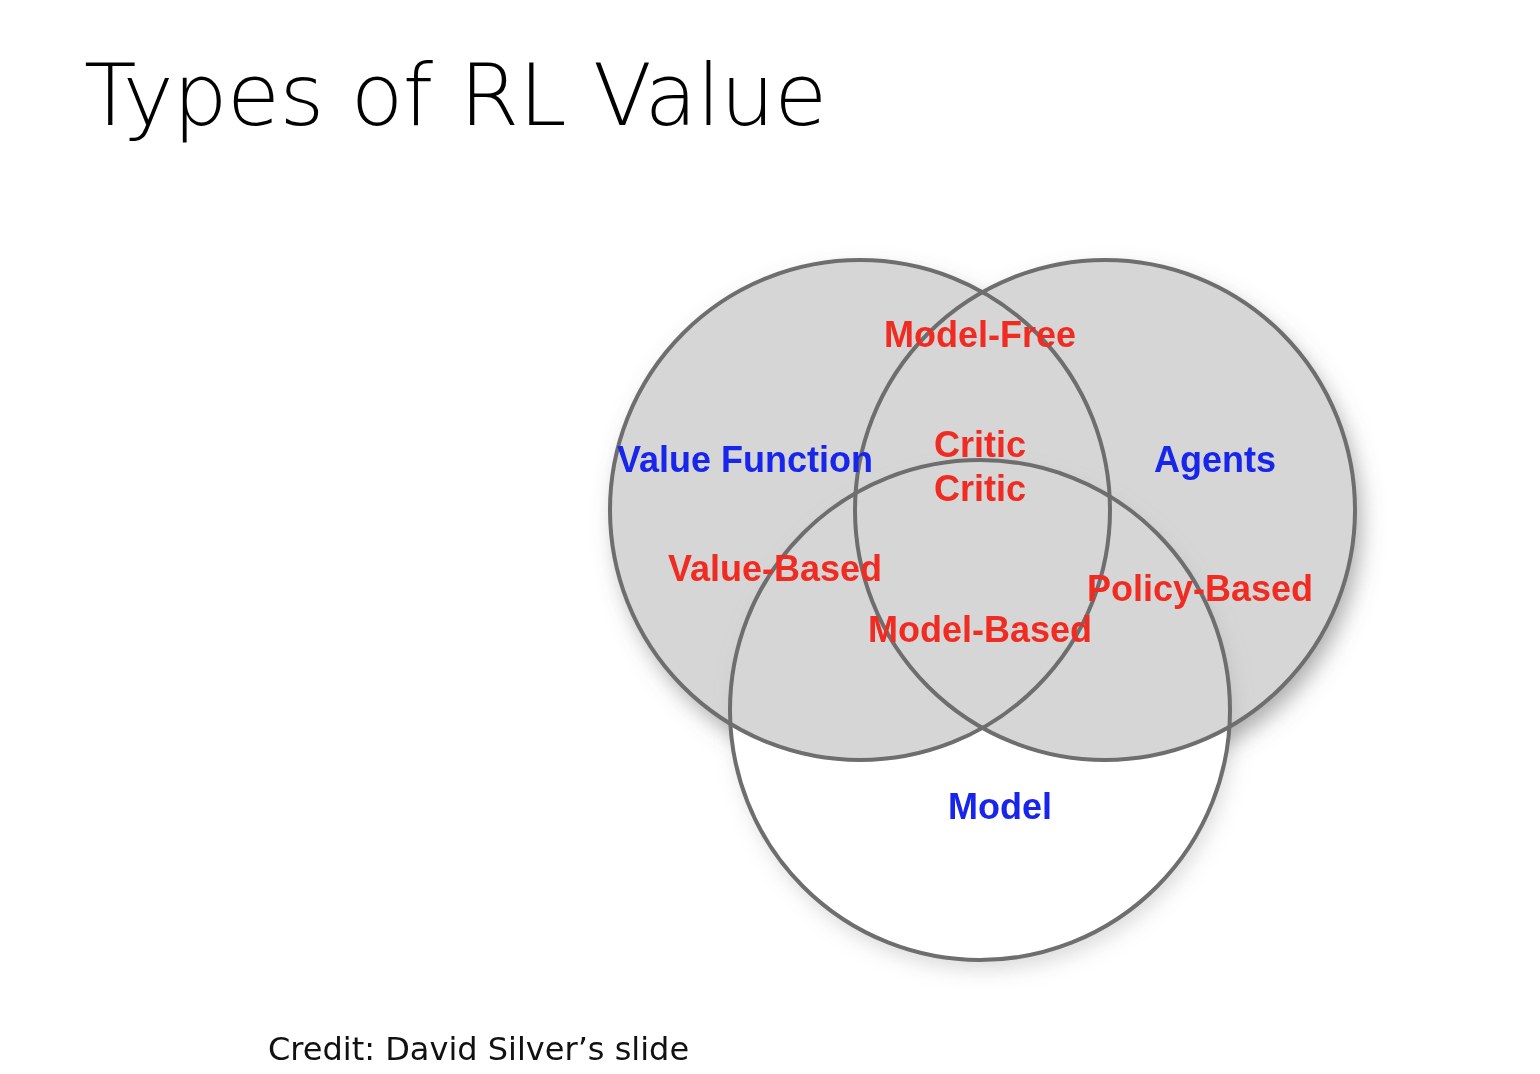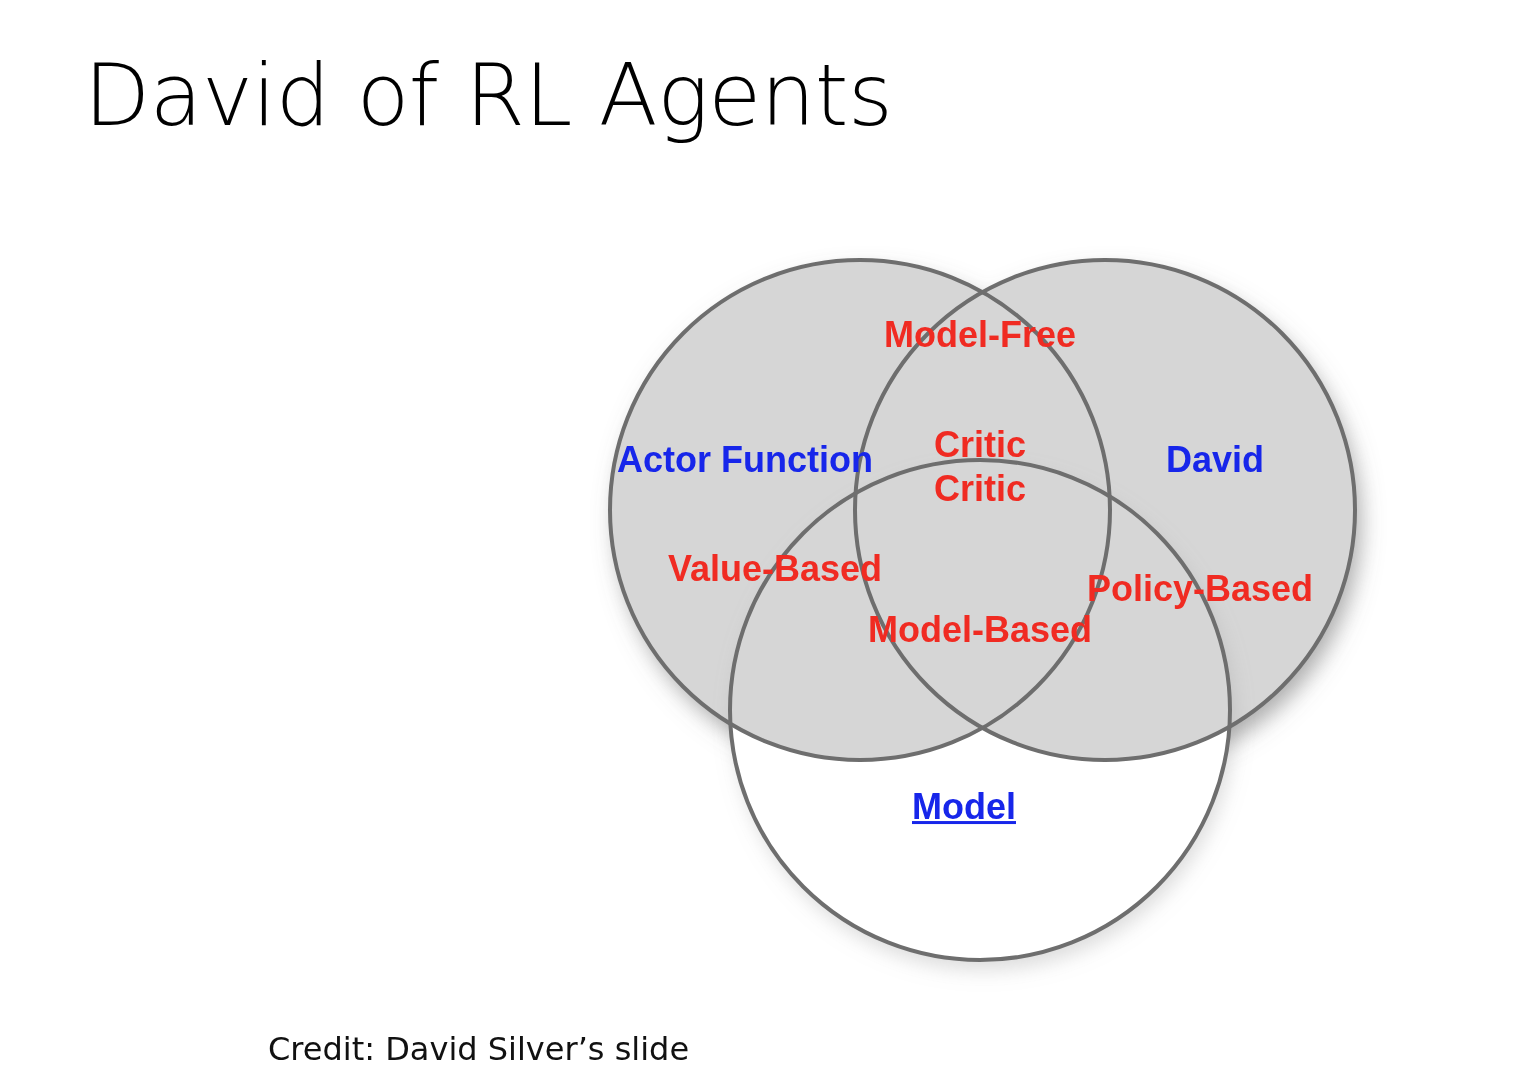--- a/index.html
+++ b/index.html
@@ -77,21 +77,21 @@
     line-height: 1.22;
     text-align: center;
   }
   .venn-label.blue { color: #1726ea; }
   .venn-label.red  { color: #f02b22; }
   .venn-label .line2 { display: block; }
 </style>
 </head>
 <body>
 
-<div id="slide-title">David of RL Agents</div>
+<div id="slide-title">Types of RL Value</div>
 
 <div id="venn-diagram">
 
   <svg id="venn-svg" viewBox="0 0 880 790" xmlns="http://www.w3.org/2000/svg">
     <defs>
       <filter id="softShadow" x="-35%" y="-35%" width="180%" height="180%">
         <feDropShadow dx="6" dy="12" stdDeviation="11" flood-color="#6b6b6b" flood-opacity="0.55"></feDropShadow>
       </filter>
       <filter id="softShadowLight" x="-35%" y="-35%" width="180%" height="180%">
         <feDropShadow dx="4" dy="10" stdDeviation="10" flood-color="#9a9a9a" flood-opacity="0.35"></feDropShadow>
@@ -116,28 +116,28 @@
     </g>
 
     <circle cx="300" cy="300" r="250" fill="none" stroke="#6e6e6e" stroke-width="4"></circle>
     <circle cx="545" cy="300" r="250" fill="none" stroke="#6e6e6e" stroke-width="4"></circle>
     <circle cx="420" cy="500" r="250" fill="none" stroke="#6e6e6e" stroke-width="4"></circle>
   </svg>
 
   <div id="venn-labels">
 
     <div class="venn-label blue" style="left:185px; top:250px;">
-      <span>Actor Function</span>
+      <span>Value Function</span>
     </div>
 
     <div class="venn-label blue" style="left:655px; top:250px;">
-      <span>David</span>
+      <span>Agents</span>
     </div>
 
-    <div class="venn-label blue" style="left:404px; top:597px;text-decoration:underline;">
+    <div class="venn-label blue" style="left:440px; top:597px;">
       <span>Model</span>
     </div>
 
     <div class="venn-label red" style="left:420px; top:125px;">
       <span>Model-Free</span>
     </div>
 
     <div class="venn-label red" style="left:420px; top:257px;">
       <span>Critic</span>
       <span class="line2">Critic</span>

